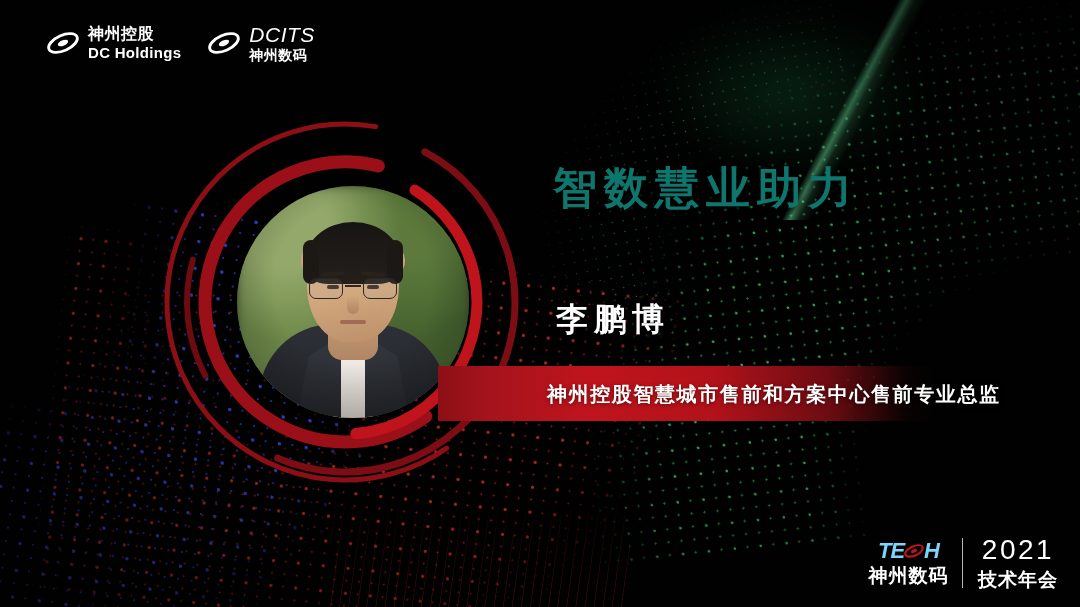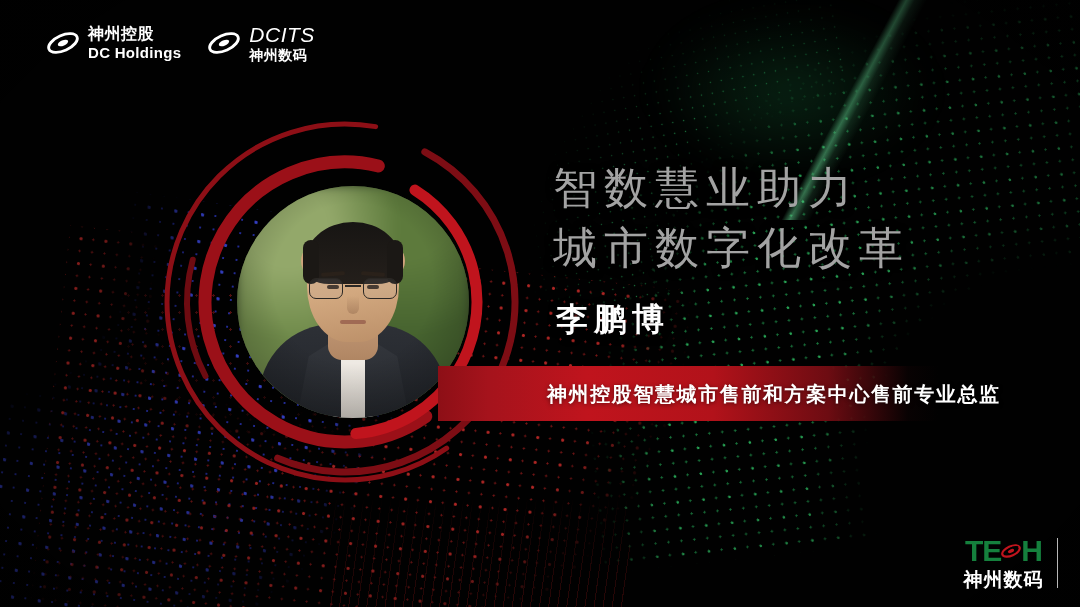--- a/index.html
+++ b/index.html
@@ -256,23 +256,23 @@
     width:26px; height:4px; background:#a06a54; border-radius:3px;
   }
   .photo-shade {
     position:absolute; inset:0;
     background:radial-gradient(circle at 50% 42%, transparent 45%, rgba(0,0,0,.40) 100%);
   }
 
   
   .title-block { position:absolute; left:553px; top:158px; z-index:25; }
   .title-line {
-    color:#a3a3a3;
+    color:#0f766e;
     font-family:"DejaVu Serif", serif;
-    font-size:44px; font-weight:normal;
+    font-size:44px; font-weight:bold;
     letter-spacing:7px; line-height:1.36;
     white-space:nowrap;
     text-shadow:0 2px 10px rgba(0,0,0,.9);
   }
   .speaker-name {
     position:absolute; left:556px; top:298px; z-index:25;
     color:#ffffff;
     font-family:"DejaVu Serif", serif;
     font-size:32px; font-weight:bold; letter-spacing:6px;
     white-space:nowrap;
@@ -295,21 +295,21 @@
   }
 
   
   .event-lockup {
     position:absolute; right:22px; bottom:18px;
     display:flex; align-items:center; gap:0; z-index:30;
   }
   .ev-left { display:flex; flex-direction:column; align-items:center; padding-right:13px; }
   .tech-row { display:flex; align-items:center; position:relative; }
   .tech-word {
-    color:#15803d; font-size:30px; font-weight:bold; 
+    color:#7dd3fc; font-size:22px; font-weight:bold; font-style:italic;
     letter-spacing:-1px; line-height:1;
   }
   .tech-swoosh { width:22px; height:20px; margin:0 -1px; }
   .ev-cn {
     color:#fff; font-size:19px; font-weight:bold; letter-spacing:1px;
     margin-top:4px; line-height:1; white-space:nowrap;
   }
   .ev-divider { width:1.5px; height:50px; background:#d8d8d8; opacity:.85; }
   .ev-right { display:flex; flex-direction:column; align-items:center; padding-left:15px; }
   .ev-year {
@@ -404,21 +404,20 @@
         </div>
         <div class="nose"></div>
         <div class="mouth"></div>
         <div class="photo-shade"></div>
       </div>
     </div>
   </div>
 
   <div class="title-block">
     <div class="title-line">智数慧业助力</div>
-    <div class="title-line">城市数字化改革</div>
   </div>
 
   <div class="speaker-name">李鹏博</div>
 
   <div class="role-banner"></div>
   <div class="role-text">神州控股智慧城市售前和方案中心售前专业总监</div>
 
   <div class="event-lockup">
     <div class="ev-left">
       <div class="tech-row">
@@ -426,15 +425,19 @@
         <svg class="tech-swoosh" viewBox="0 0 40 32">
           <ellipse cx="20" cy="16" rx="17" ry="8.5" transform="rotate(-24 20 16)" fill="none" stroke="#c0141d" stroke-width="4"></ellipse>
           <path d="M8 22 Q20 6 33 9" fill="none" stroke="#000" stroke-width="3.4"></path>
           <ellipse cx="20" cy="16" rx="6" ry="3" transform="rotate(-24 20 16)" fill="#c0141d"></ellipse>
         </svg>
         <span class="tech-word">H</span>
       </div>
       <div class="ev-cn">神州数码</div>
     </div>
     <div class="ev-divider"></div>
+    <div class="ev-right">
+      <div class="ev-year">2021</div>
+      <div class="ev-sub">技术年会</div>
+    </div>
   </div>
 
 </div>
 
 </body></html>

